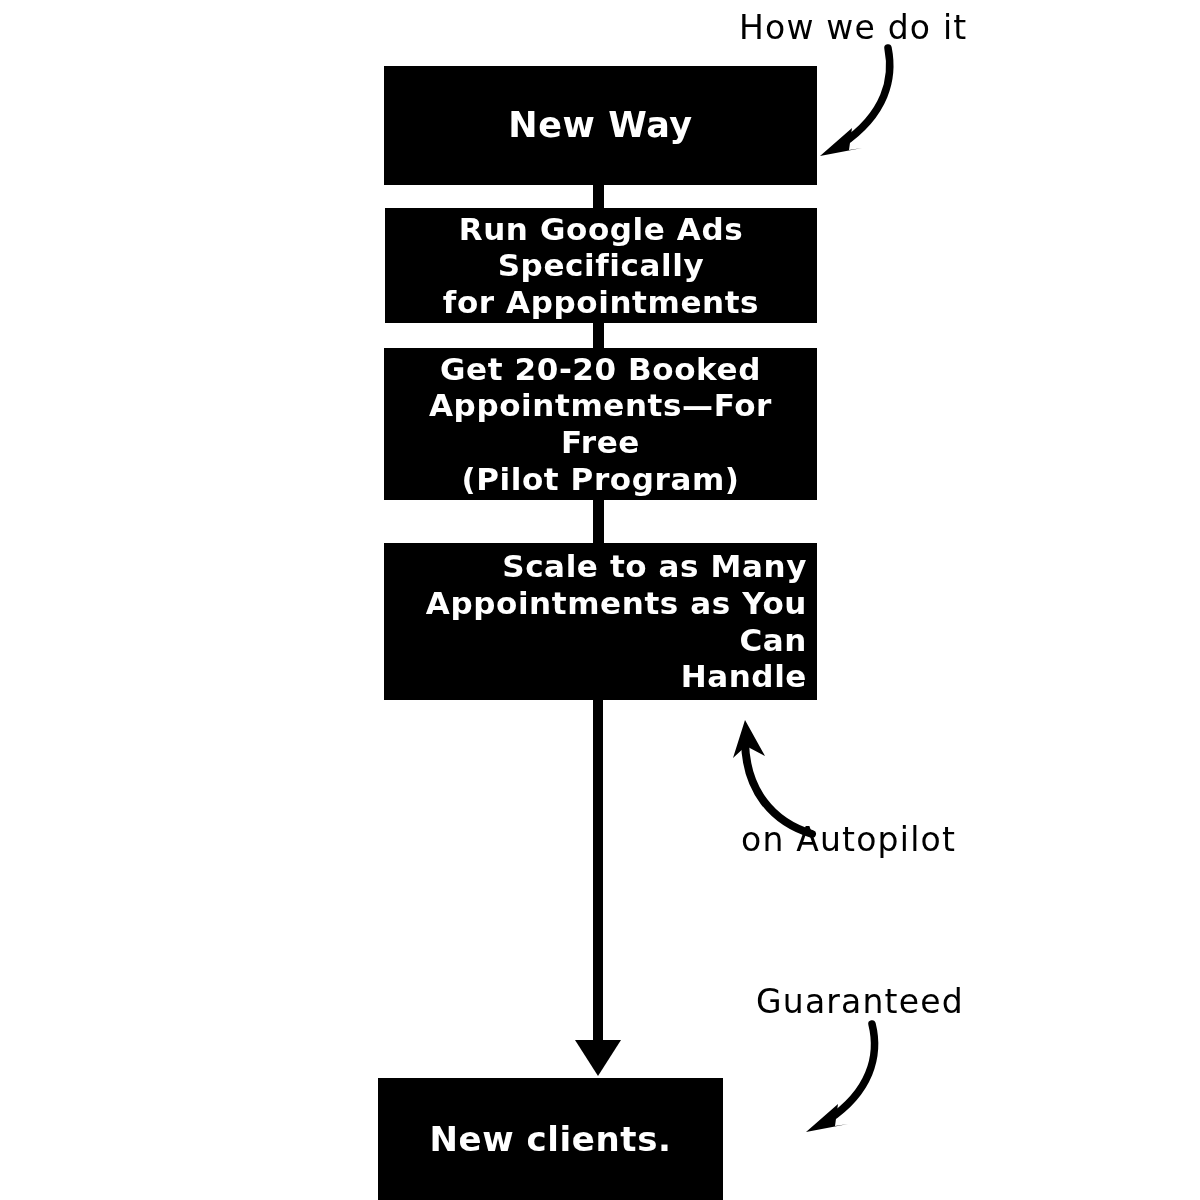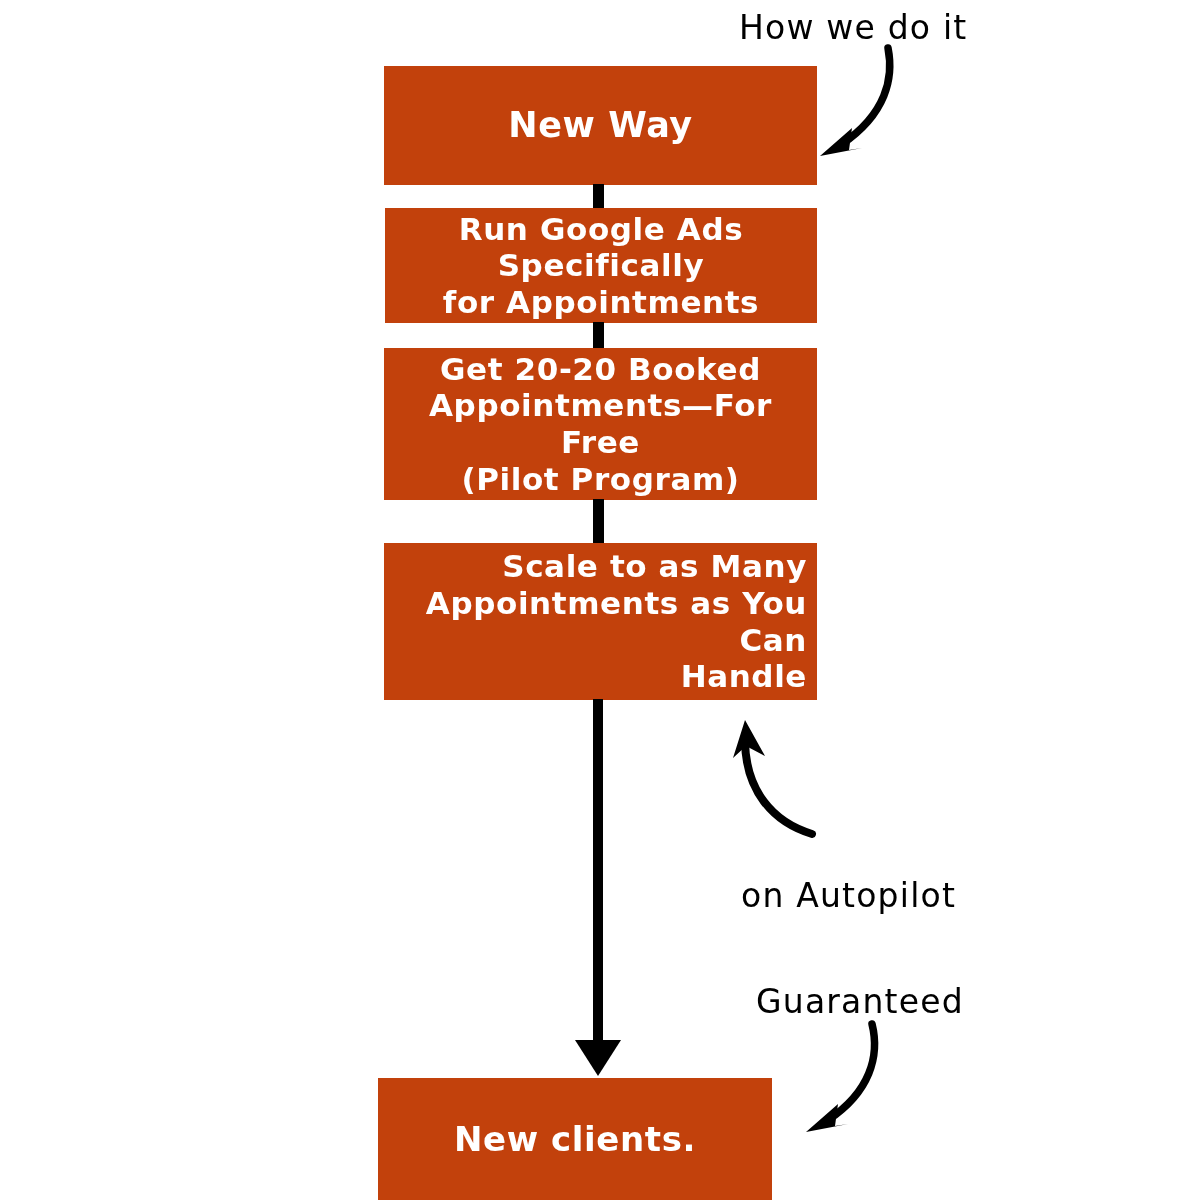--- a/index.html
+++ b/index.html
@@ -21,21 +21,21 @@
     left: 0;
     top: 0;
     width: 1200px;
     height: 1200px;
   }
 
   
   .node {
     position: absolute;
     box-sizing: border-box;
-    background: #c2410c;
+    background: #000000;
     color: #ffffff;
     display: flex;
     align-items: center;
     justify-content: center;
     text-align: center;
     font-family: "DejaVu Sans", sans-serif;
     font-weight: bold;
     letter-spacing: 0.6px;
     line-height: 1.18;
     padding: 4px 10px;
@@ -43,21 +43,21 @@
   }
   .node-label {
     display: block;
     white-space: pre-line;
   }
 
   #node-new-way      { left: 384px; top: 66px;   width: 433px; height: 119px; font-size: 35px; }
   #node-run-ads      { left: 385px; top: 208px;  width: 432px; height: 115px; font-size: 31px; }
   #node-get-booked   { left: 384px; top: 348px;  width: 433px; height: 152px; font-size: 31px; }
   #node-scale        { left: 384px; top: 543px;  width: 433px; height: 157px; font-size: 31px; text-align: right; }
-  #node-new-clients  { left: 378px; top: 1078px; width: 394px; height: 122px; font-size: 34px; }
+  #node-new-clients  { left: 378px; top: 1078px; width: 345px; height: 122px; font-size: 34px; }
 
   
   .connector {
     position: absolute;
     background: #000000;
     width: 11px;
     left: 593px;
   }
   #conn-1 { top: 184px; height: 26px; }
   #conn-2 { top: 322px; height: 28px; }
@@ -87,21 +87,21 @@
   .annotation {
     position: absolute;
     color: #000000;
     font-family: "DejaVu Sans", sans-serif;
     font-size: 33px;
     letter-spacing: 1.2px;
     white-space: nowrap;
     margin-left: 21px;
   }
   #ann-how-we-do-it { left: 718px; top: 8px; }
-  #ann-on-autopilot { left: 720px; top: 876px; text-align: right; }
+  #ann-on-autopilot { left: 720px; top: 820px; text-align: right; }
   #ann-guaranteed   { left: 735px; top: 982px; }
 
   .arrow-svg {
     position: absolute;
     overflow: visible;
   }
   #arrow-how-we-do-it { left: 790px; top: 44px;  width: 130px; height: 130px; }
   #arrow-on-autopilot { left: 720px; top: 712px; width: 120px; height: 130px; }
   #arrow-guaranteed   { left: 800px; top: 1020px; width: 130px; height: 130px; }
 </style>

